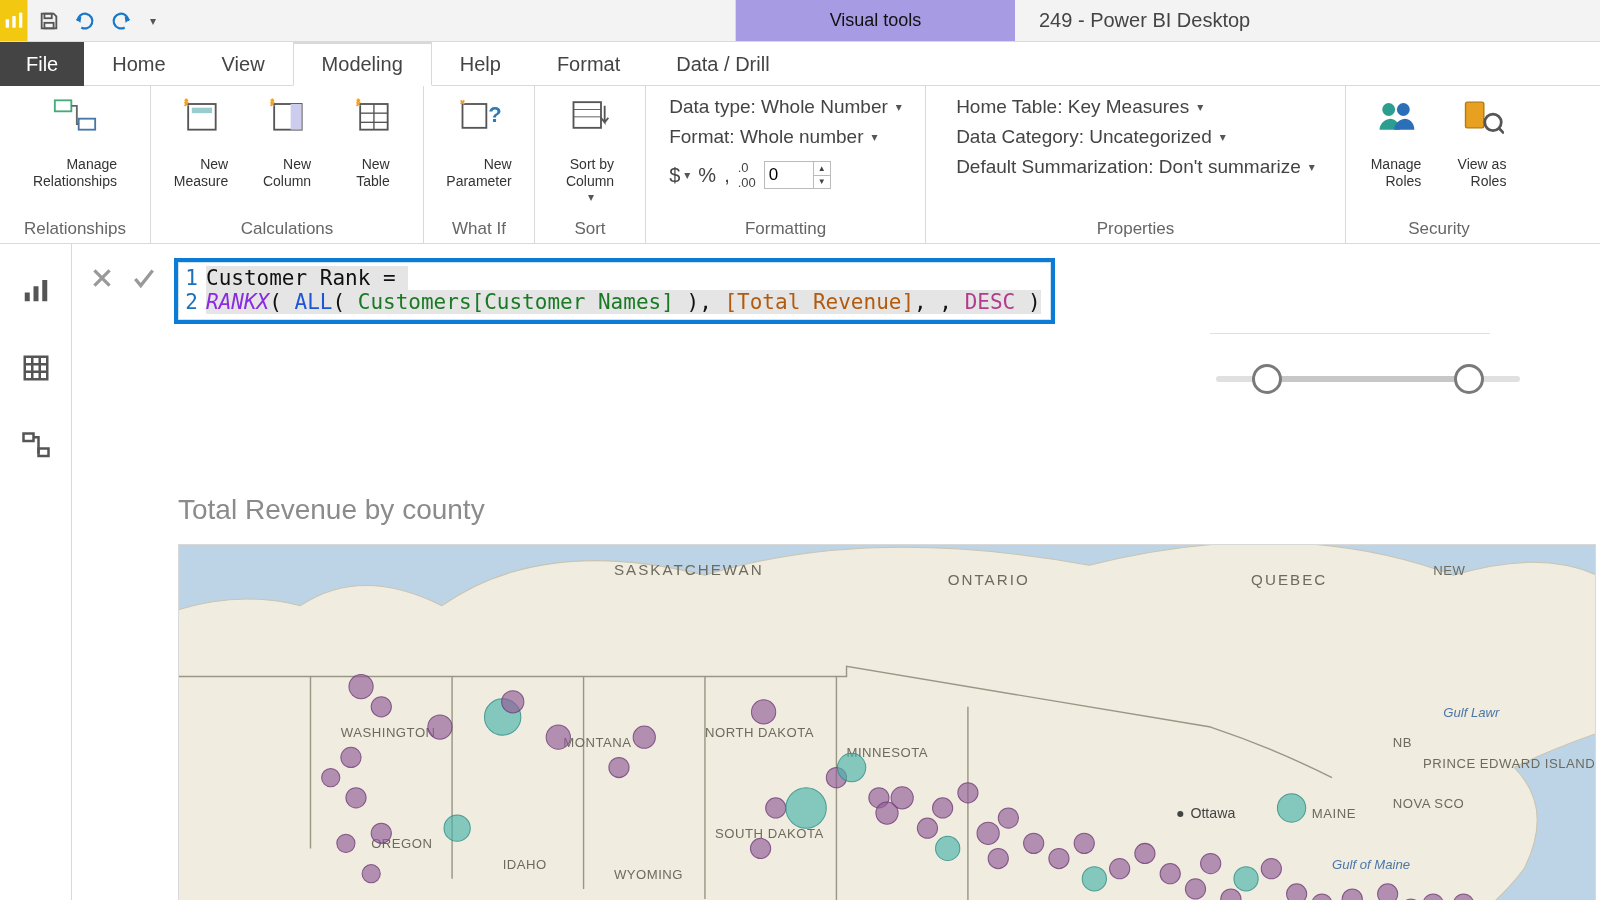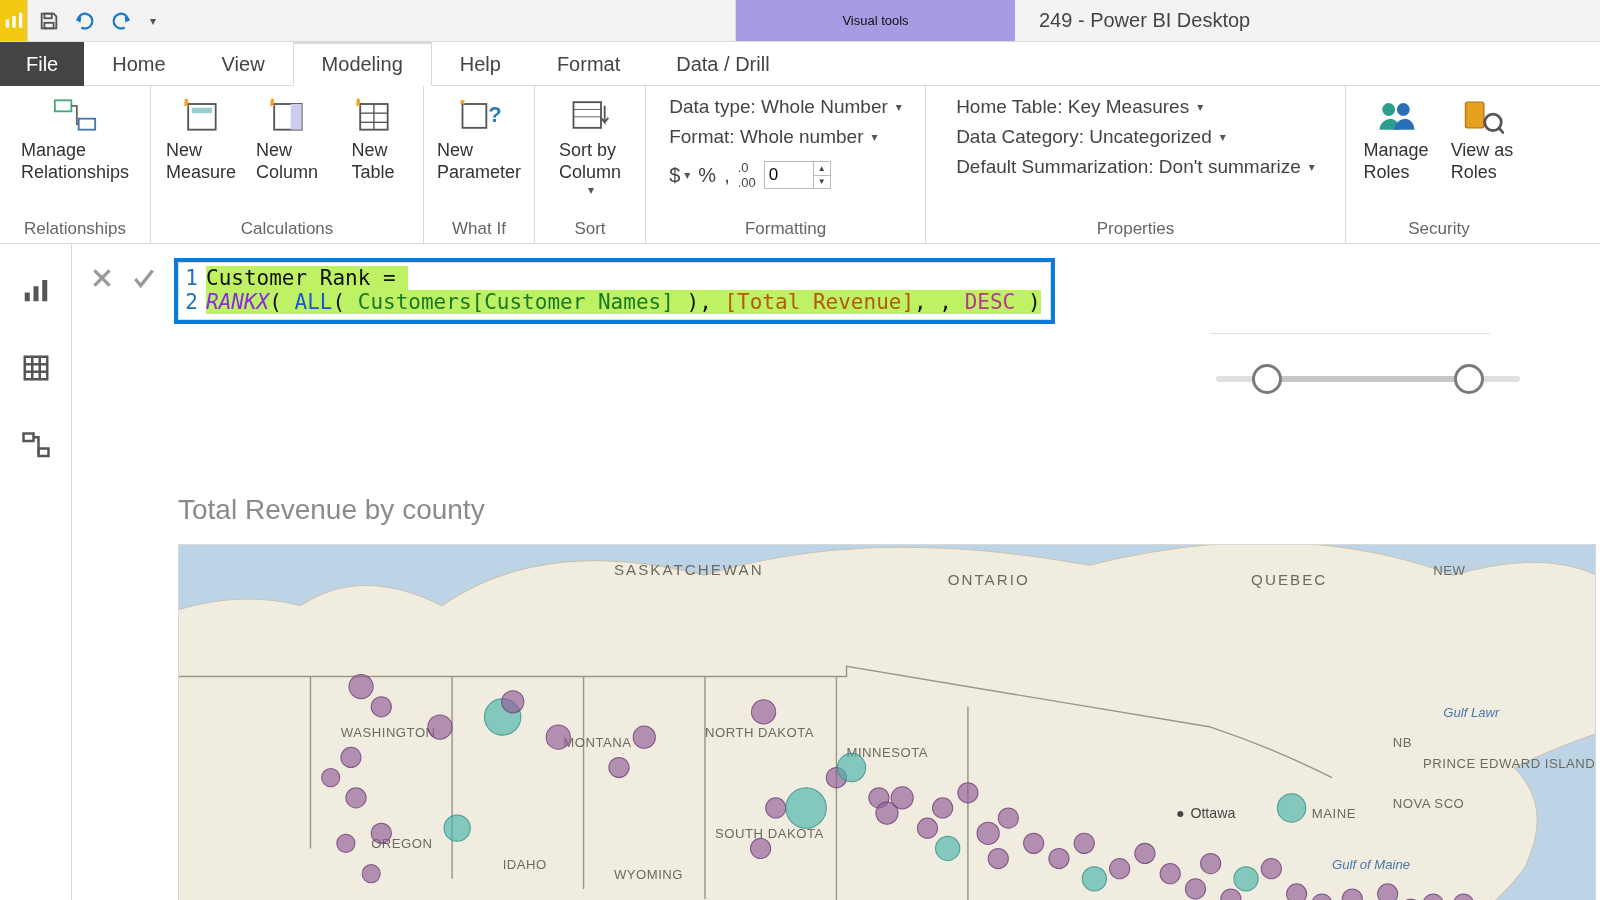--- a/index.html
+++ b/index.html
@@ -40,21 +40,21 @@
   .qat .qat-item svg { width: 22px; height: 22px; }
   .qat-dd { font-size: 12px; color: #555; margin-left: -4px; }
   .title-spacer { flex: 1; }
   .contextual-tab {
     background: #a79be3;
     color: #111;
     display: flex;
     align-items: center;
     justify-content: center;
     min-width: 280px;
-    font-size: 13px;
+    font-size: 18px;
     border-left: 1px solid #d9d9d9;
   }
   .window-title {
     flex: 1;
     display: flex;
     align-items: center;
     justify-content: flex-start;
     padding-left: 24px;
     font-size: 20px;
     color: #444;
@@ -122,21 +122,21 @@
   .big-btn {
     display: flex;
     flex-direction: column;
     align-items: center;
     justify-content: flex-start;
     width: 90px;
     padding: 4px 2px 0 2px;
   }
   .big-btn .ico { width: 46px; height: 42px; display: flex; align-items: center; justify-content: center; }
   .big-btn .ico svg { width: 44px; height: 40px; }
-  .big-btn .lbl { text-align: left; font-size: 18px; color: #333; line-height: 1.2; margin-top: 4px; white-space: pre-line; }
+  .big-btn .lbl { text-align: right; font-size: 14px; color: #333; line-height: 1.2; margin-top: 20px; white-space: pre-line; }
   .wide { width: 130px; }
   .narrow { width: 80px; }
 
   .props-col {
     display: flex;
     flex-direction: column;
     gap: 8px;
     padding-top: 6px;
     font-size: 19px;
     color: #444;
@@ -245,21 +245,21 @@
   .fl {
     display: flex;
   }
   .ln {
     width: 22px;
     text-align: right;
     color: #1d71b8;
     padding-right: 8px;
     user-select: none;
   }
-  .code { white-space: pre; background: #bef264; }
+  .code { white-space: pre; background: #e5e5e5; }
   .k-func-i { color: #8a2be2; font-style: italic; }
   .k-func { color: #1e56d6; }
   .k-col { color: #1a7a24; }
   .k-meas { color: #b35a0e; }
   .k-key { color: #b33b8d; }
   .k-txt { color: #111; }
 
   
   .slider-stub {
     position: absolute;

